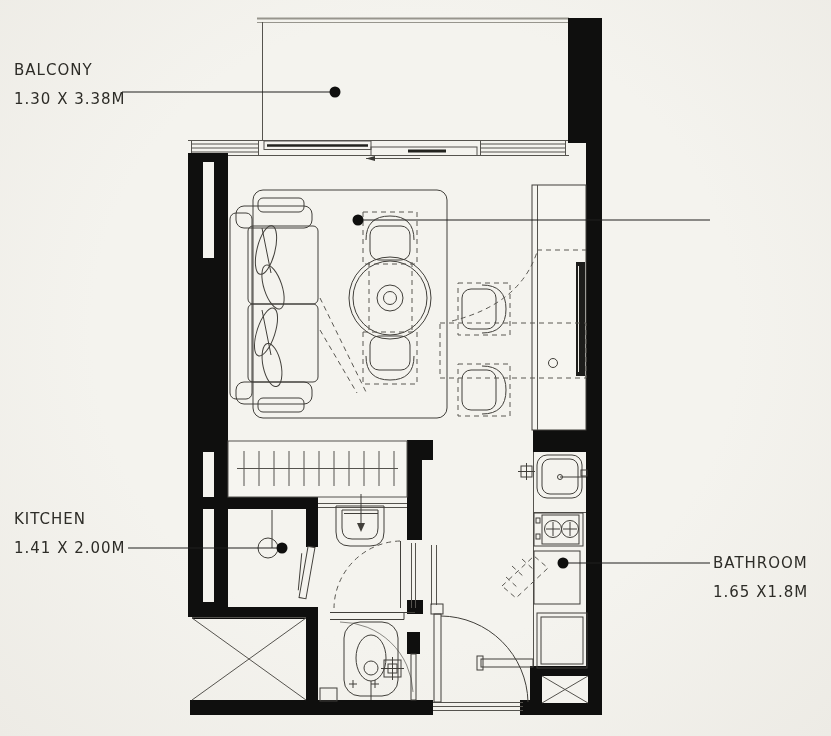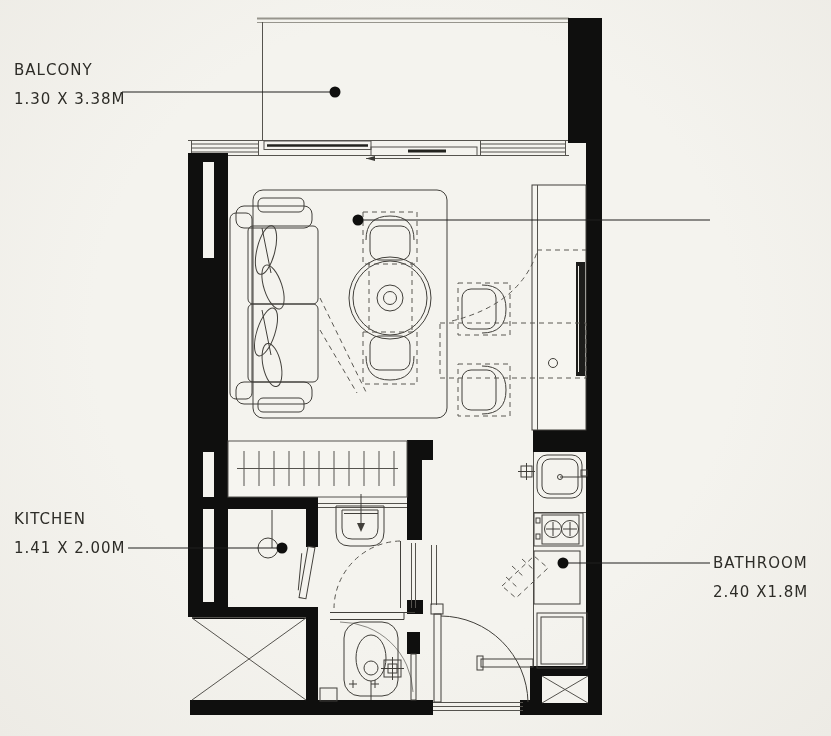--- a/index.html
+++ b/index.html
@@ -339,16 +339,16 @@
   </div>
 
 
   <div class="room-label" style="left:14px;top:512px;">
     <div>KITCHEN</div>
     <div class="dims">1.41 X 2.00M</div>
   </div>
 
   <div class="room-label" style="left:713px;top:556px;">
     <div>BATHROOM</div>
-    <div class="dims">2.40 X1.8M</div>
+    <div class="dims">1.65 X1.8M</div>
   </div>
 
 </div>
 
 </body></html>

